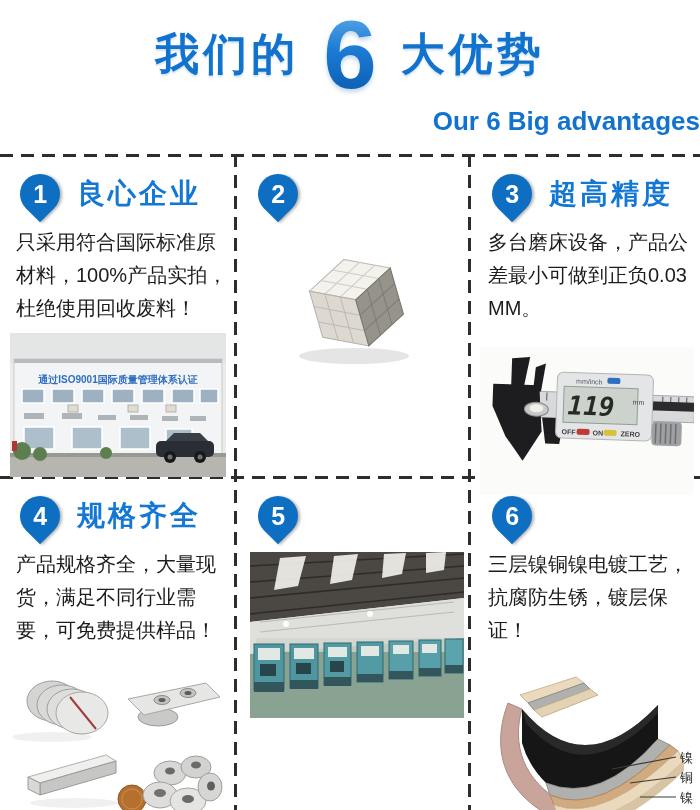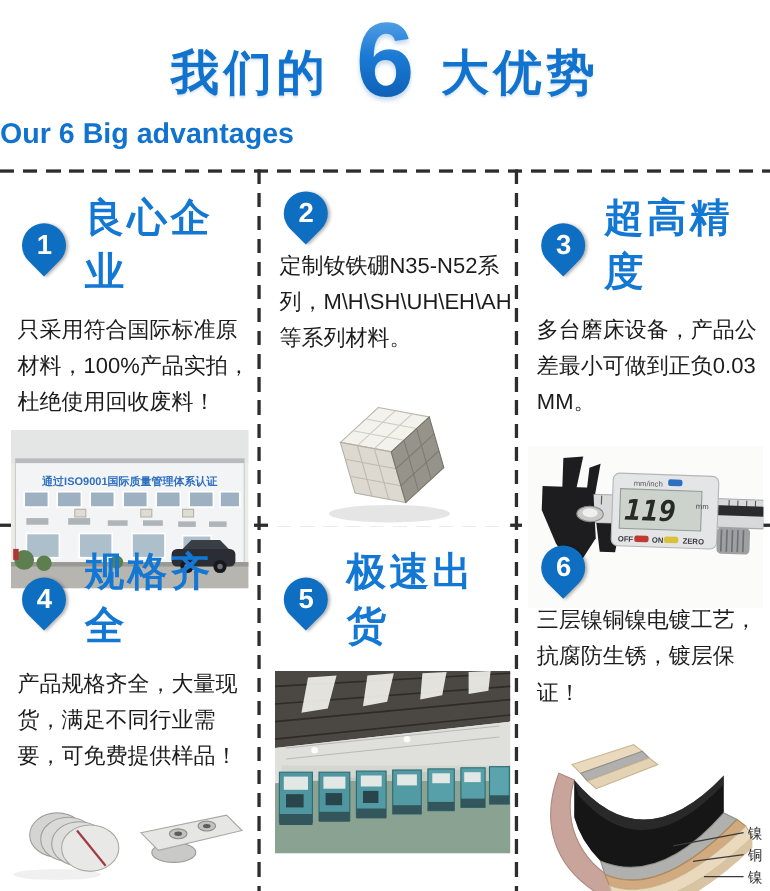--- a/index.html
+++ b/index.html
@@ -1,47 +1,47 @@
 <!DOCTYPE html>
 <html><head>
 <meta charset="utf-8">
 <style>
   * { margin:0; padding:0; box-sizing:border-box; }
   body { background:#fff; font-family:"Liberation Sans", sans-serif; }
   .page { position:relative; width:700px; height:810px; background:#fff; overflow:hidden; margin:0 auto; }
 
   
-  .title-row { display:flex; justify-content:center; align-items:flex-end; gap:18px; padding-top:14px; }
+  .title-row { display:flex; justify-content:center; align-items:center; gap:18px; padding-top:14px; }
   .title-cn { font-size:44px; font-weight:800; color:#1273cf; letter-spacing:4px;
               text-shadow:0 2px 2px rgba(13,92,176,.18); }
   .title-six { font-size:96px; font-weight:800; line-height:.85; padding:0 6px;
                background:linear-gradient(180deg,#57a4e6 0%,#1b7ad4 45%,#0b5cb0 100%);
                -webkit-background-clip:text; background-clip:text; color:transparent;
                filter:drop-shadow(0 3px 2px rgba(13,92,176,.25)); }
-  .subtitle { text-align:left; margin-top:10px; font-size:26px; font-weight:700; color:#1273cf; }
+  .subtitle { text-align:right; margin-top:10px; font-size:26px; font-weight:700; color:#1273cf;padding-left:16px; }
 
   
   .hline { position:absolute; left:0; width:700px; height:3px;
            background:repeating-linear-gradient(90deg,#2d2d2d 0 13px,transparent 13px 21px); }
   .vline { position:absolute; top:154px; height:656px; width:3px;
            background:repeating-linear-gradient(180deg,#2d2d2d 0 13px,transparent 13px 21px); }
   #hline-top { top:154px; } #hline-mid { top:476px; }
   #vline-1 { left:234px; } #vline-2 { left:468px; }
 
   
   .cell { position:absolute; width:230px; }
   #cell-1 { left:2px;   top:158px; } #cell-2 { left:240px; top:158px; } #cell-3 { left:474px; top:158px; width:226px; }
   #cell-4 { left:2px;   top:480px; } #cell-5 { left:240px; top:480px; } #cell-6 { left:474px; top:480px; width:226px; }
 
   .cell-head { display:flex; align-items:center; gap:17px; padding:16px 0 0 18px; }
   .pin { width:40px; height:40px; background:#0d6ec2; border-radius:50% 50% 50% 0;
          transform:rotate(-45deg); display:flex; align-items:center; justify-content:center;
          box-shadow:1px 2px 3px rgba(0,0,0,.3); flex:0 0 auto; }
   .pin span { transform:rotate(45deg); color:#fff; font-size:25px; font-weight:800; }
-  .cell-title { font-size:36px; font-weight:800; color:#1377d4; letter-spacing:3px; }
+  .cell-title { font-size:28px; font-weight:800; color:#1377d4; letter-spacing:3px; }
 
   .cell-body { padding:12px 2px 0 14px; font-size:20px; line-height:33px; color:#1c1c1c;
                word-break:break-all; }
 
   .imgbox { margin:8px 6px 0 6px;text-align:right; }
   svg text { font-family:"Liberation Sans", sans-serif; }
   .lcd-digits { font-family:"DejaVu Sans Mono", monospace; font-weight:bold; font-style:italic; }
 </style>
 </head>
 <body>
@@ -131,21 +131,20 @@
       </svg>
     </div>
   </div>
 
   <div class="cell" id="cell-2">
     <div class="cell-head">
       <div class="pin">
           <span>2</span>
         </div>
     </div>
-    <div class="cell-body">定制钕铁硼N35-N52系列，M\H\SH\UH\EH\AH等系列材料。</div>
     <div class="imgbox">
       <svg width="216" height="146" viewBox="0 0 216 146">
         <rect width="216" height="146" fill="#ffffff"></rect>
         <ellipse cx="106" cy="134" rx="55" ry="8" fill="rgba(0,0,0,0.10)"></ellipse>
         <g transform="translate(106,72) rotate(-16)">
 
           <polygon points="0,-36 42,-15 0,6 -42,-15" fill="#f4f2ec" stroke="#b9b6ae"></polygon>
           <g stroke="#cfccc4" stroke-width="1">
             <line x1="14" y1="-29" x2="-28" y2="-8"></line>
               <line x1="28" y1="-22" x2="-14" y2="-1"></line>
@@ -297,21 +296,20 @@
         </g>
       </svg>
     </div>
   </div>
 
   <div class="cell" id="cell-5">
     <div class="cell-head">
       <div class="pin">
           <span>5</span>
         </div>
-      <div class="cell-title">极速出货</div>
     </div>
     <div class="imgbox" style="margin-top:16px">
       <svg width="214" height="166" viewBox="0 0 214 166">
         <rect width="214" height="166" fill="#e7e7e3"></rect>
 
         <polygon points="0,0 214,0 214,46 0,70" fill="#4b4742"></polygon>
         <g stroke="#2f2c28" stroke-width="1.5">
           <line x1="0" y1="14" x2="214" y2="2"></line>
             <line x1="0" y1="30" x2="214" y2="14"></line>
           <line x1="0" y1="46" x2="214" y2="26"></line>

